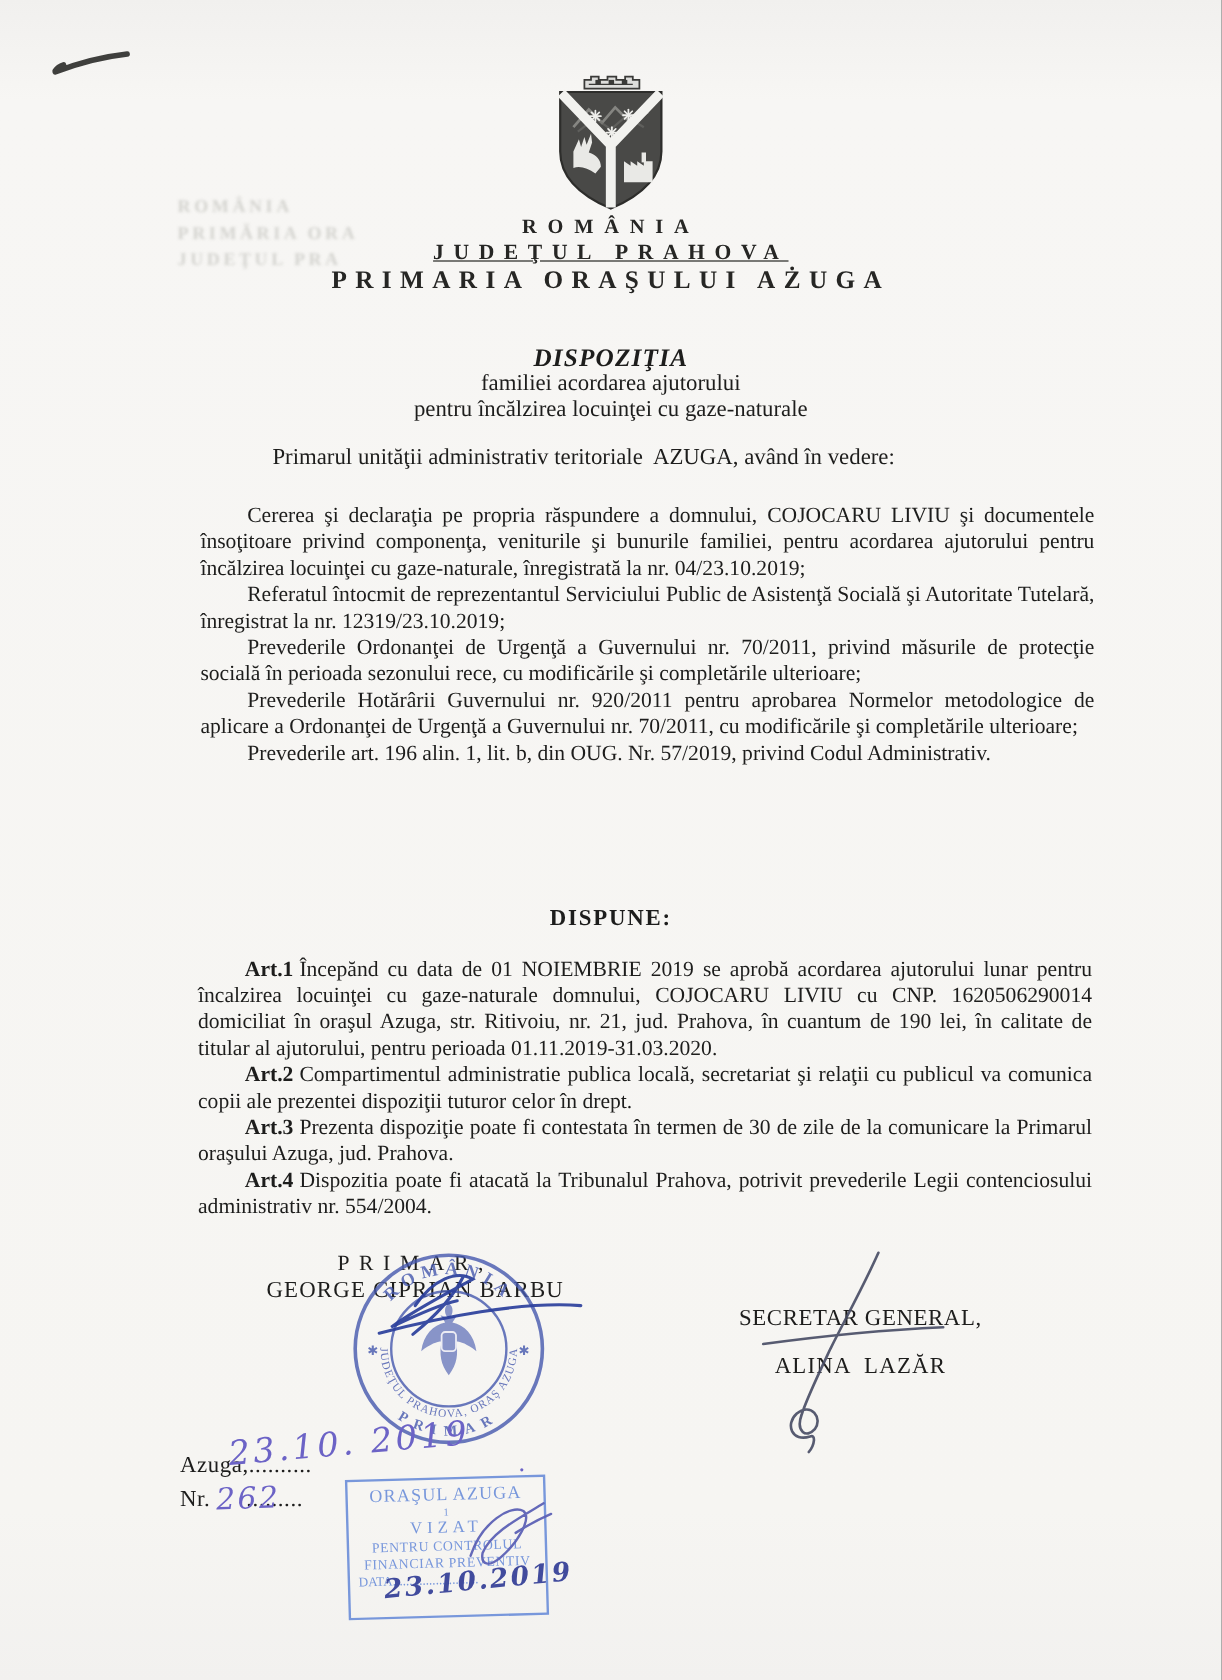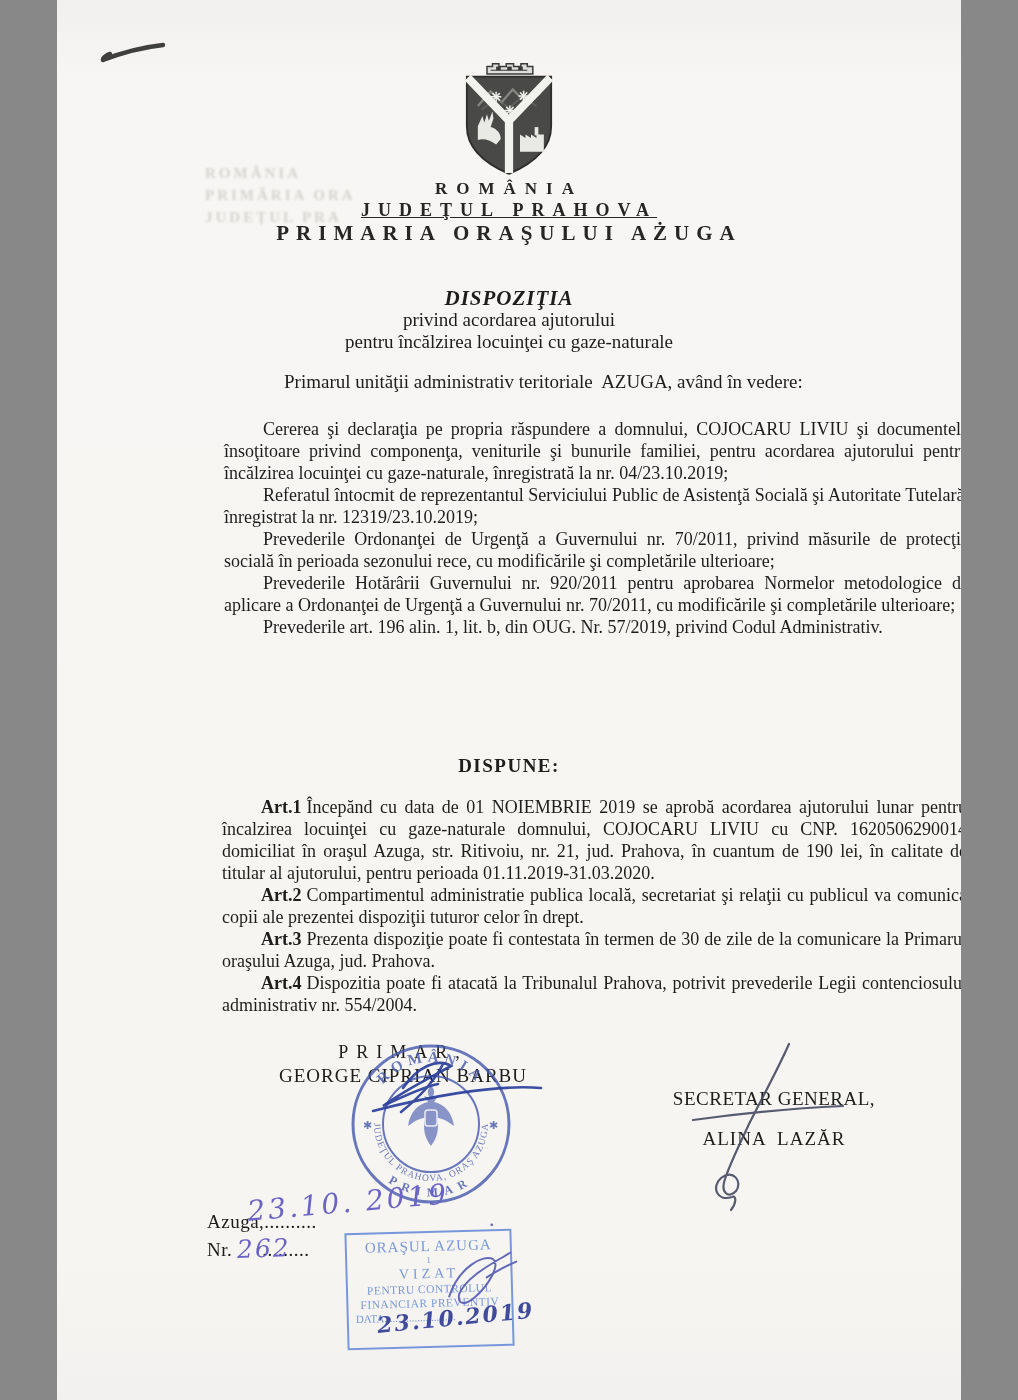--- a/index.html
+++ b/index.html
@@ -1,18 +1,18 @@
 <!DOCTYPE html>
 <html lang="ro"><head>
 <meta charset="utf-8">
 <style>
   html,body{margin:0;padding:0;background:#888;}
   .page{
     position:relative;
-    width:904px;height:1400px;
+    width:1018px;height:1400px;
     margin:0 auto;
     background:linear-gradient(180deg,#f1f0ee 0%,#f7f6f4 6%,#f6f5f2 90%,#f2f1ef 100%);
     font-family:"Liberation Serif","DejaVu Serif",serif;
     color:#1d1d1c;
     overflow:hidden;
   }
   
   .pen-mark{position:absolute;left:36px;top:34px;}
   .ghost{
     position:absolute;left:148px;top:162px;width:220px;
@@ -128,21 +128,21 @@
     <path d="M72,92 l0,-7 6,4 0,-4 6,4 0,-4 6,4 0,-4 8,0 0,19 -26,0 z" fill="#e9e9e6"></path>
     <rect x="88" y="77" width="4" height="9" fill="#e9e9e6"></rect>
   </svg>
 
   <div class="hdr hdr-country">ROMÂNIA</div>
   <div class="hdr hdr-county">JUDEŢUL PRAHOVA</div>
   <div class="hdr hdr-institution">PRIMARIA ORAŞULUI AŻUGA</div>
 
   <div class="title-block">
     <div class="title-main">DISPOZIŢIA</div>
-    <div class="title-sub">privind acordarea ajutorului</div>
+    <div class="title-sub">familiei acordarea ajutorului</div>
     <div class="title-sub">pentru încălzirea locuinţei cu gaze-naturale</div>
   </div>
 
   <div class="intro">Primarul unităţii administrativ teritoriale  AZUGA, având în vedere:</div>
 
   <div class="recitals">
     <p>Cererea şi declaraţia pe propria răspundere a domnului, COJOCARU LIVIU şi documentele însoţitoare privind componenţa, veniturile şi bunurile familiei, pentru acordarea ajutorului pentru încălzirea locuinţei cu gaze-naturale, înregistrată la nr. 04/23.10.2019;</p>
     <p>Referatul întocmit de reprezentantul Serviciului Public de Asistenţă Socială şi Autoritate Tutelară, înregistrat la nr. 12319/23.10.2019;</p>
     <p>Prevederile Ordonanţei de Urgenţă a Guvernului nr. 70/2011, privind măsurile de protecţie socială în perioada sezonului rece, cu modificările şi completările ulterioare;</p>
     <p>Prevederile Hotărârii Guvernului nr. 920/2011 pentru aprobarea Normelor metodologice de aplicare a Ordonanţei de Urgenţă a Guvernului nr. 70/2011, cu modificările şi completările ulterioare;</p>

